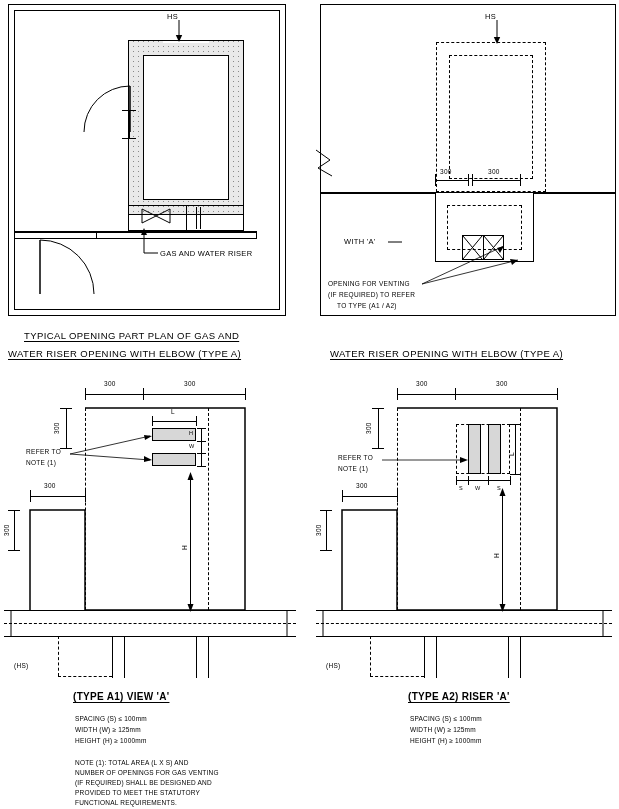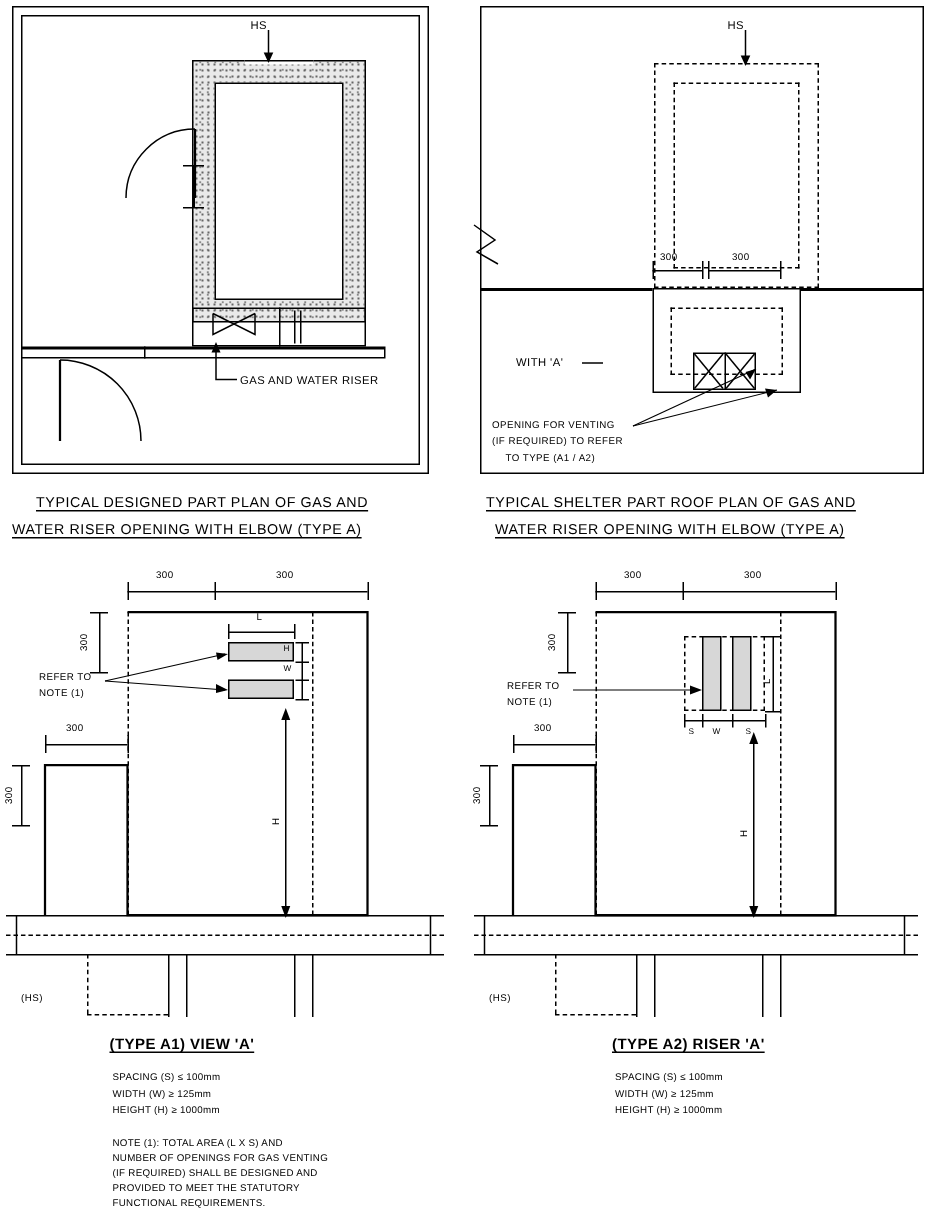--- a/index.html
+++ b/index.html
@@ -167,21 +167,21 @@
       <polygon class="filltri" points="1,22 -2.2,15 4.2,15"></polygon>
     </svg>
 
     <div class="txt" style="left:160px;top:249px;">GAS AND WATER RISER</div>
     <svg style="left:140px;top:228px;width:24px;height:28px;">
       <polyline points="18,25 4,25 4,4" stroke-width="1"></polyline>
       <polygon class="filltri" points="4,0 1,7 7,7"></polygon>
     </svg>
 
     <div class="cap" style="left:24px;top:330px;">
-      <u>TYPICAL DESIGNED PART PLAN OF GAS AND</u>
+      <u>TYPICAL OPENING PART PLAN OF GAS AND</u>
     </div>
     <div class="cap" style="left:8px;top:348px;">
       <u>WATER RISER OPENING WITH ELBOW (TYPE A)</u>
     </div>
   </div>
 
   <div class="panel" style="left:312px;top:0;width:307px;height:330px;">
 
     <div class="sbox" style="left:8px;top:4px;width:296px;height:312px;"></div>
 
@@ -233,23 +233,20 @@
     <div class="txt sm" style="left:16px;top:280px;">OPENING FOR VENTING</div>
     <div class="txt sm" style="left:16px;top:291px;">(IF REQUIRED) TO REFER</div>
     <div class="txt sm" style="left:25px;top:302px;">TO TYPE (A1 / A2)</div>
     <svg style="left:110px;top:240px;width:110px;height:48px;">
       <line x1="0" y1="44" x2="82" y2="6" stroke-width="0.8"></line>
       <line x1="0" y1="44" x2="96" y2="20" stroke-width="0.8"></line>
       <polygon class="filltri" points="82,6 75,8 78,13"></polygon>
       <polygon class="filltri" points="96,20 88,19 90,25"></polygon>
     </svg>
 
-    <div class="cap" style="left:12px;top:330px;">
-      <u>TYPICAL SHELTER PART ROOF PLAN OF GAS AND</u>
-    </div>
     <div class="cap" style="left:18px;top:348px;">
       <u>WATER RISER OPENING WITH ELBOW (TYPE A)</u>
     </div>
   </div>
 
   <div class="panel" style="left:0;top:380px;width:300px;height:429px;">
 
     <svg style="left:0;top:0;width:300px;height:250px;">
       <polyline points="85,28 245,28 245,230 85,230 85,130 30,130 30,230" stroke-width="1.5"></polyline>
     </svg>

